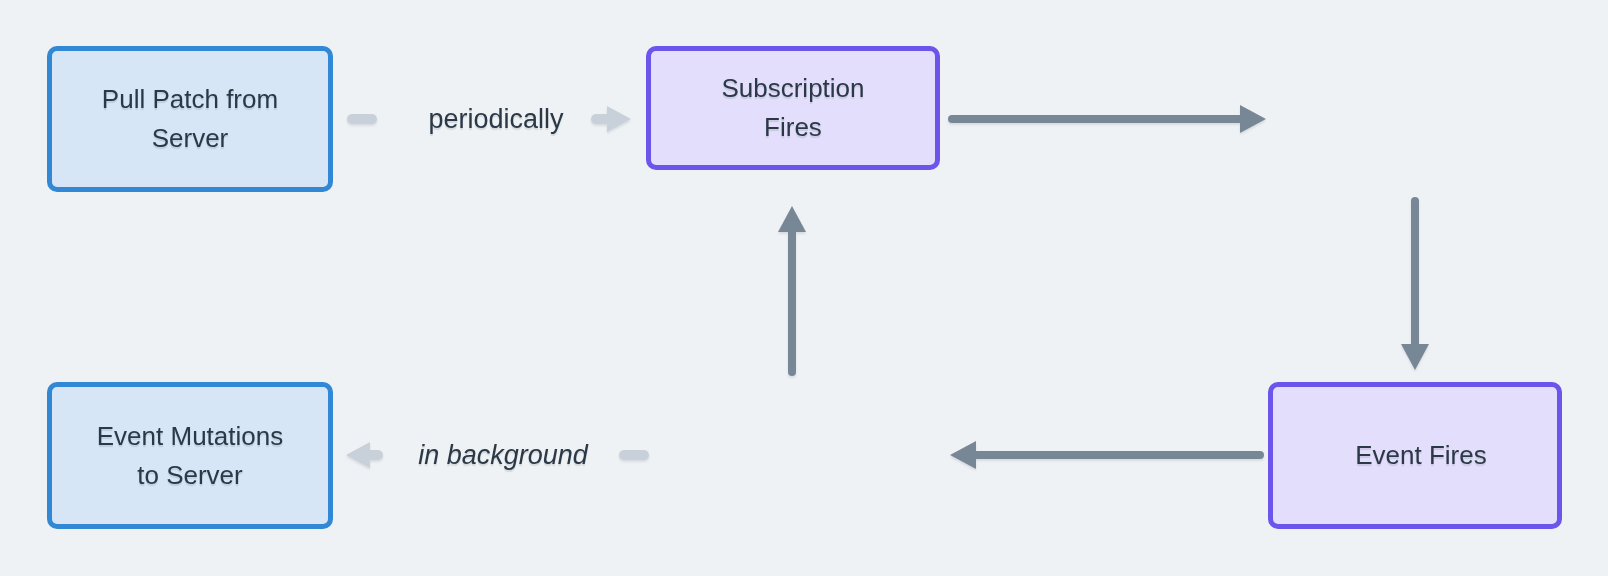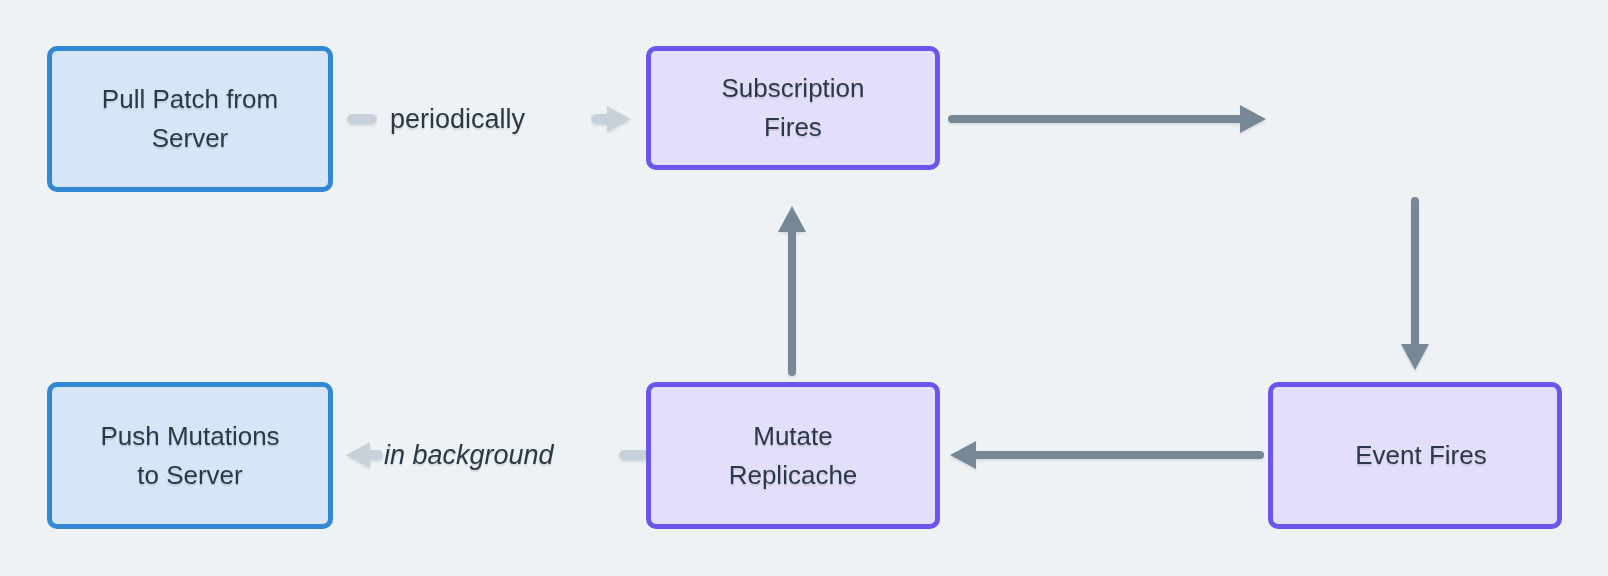--- a/index.html
+++ b/index.html
@@ -57,21 +57,21 @@
   .edge-light line    { stroke: var(--light-arrow, #c8d1d9); stroke-width: 10; stroke-linecap: round; }
   .edge-light polygon { fill: var(--light-arrow, #c8d1d9); }
   .edge-dark, .edge-light { filter: drop-shadow(0 2px 1px rgba(43,57,71,0.12)); }
 
   .edge-label {
     position: absolute;
     font-size: 27px;
     font-weight: 500;
     color: var(--text, #2b3947);
     text-shadow: 0 2px 1px rgba(43,57,71,0.14);
-    text-align: left;
+    text-align: center;
     transform: translateY(-50%);
     white-space: nowrap;
   }
   #lbl-periodically { left: 390px; top: 119px; width: 212px; }
   #lbl-background   { left: 384px; top: 455px; width: 238px; font-style: italic; }
 </style>
 </head>
 <body>
 
 <div id="canvas">
@@ -113,23 +113,21 @@
 
   <div id="n-pull" class="node blue">Pull Patch from
 Server</div>
 
   <div id="n-sub" class="node purple">Subscription
 Fires</div>
 
 
   <div id="n-event" class="node purple">Event Fires</div>
 
-  <div id="n-mutate" class="node purple">Mutate
-Replicache</div>
 
-  <div id="n-push" class="node blue">Push Mutations
+  <div id="n-push" class="node blue">Event Mutations
 to Server</div>
 
   <div id="lbl-periodically" class="edge-label">periodically</div>
 
   <div id="lbl-background" class="edge-label">in background</div>
 
 </div>
 
 </body></html>

